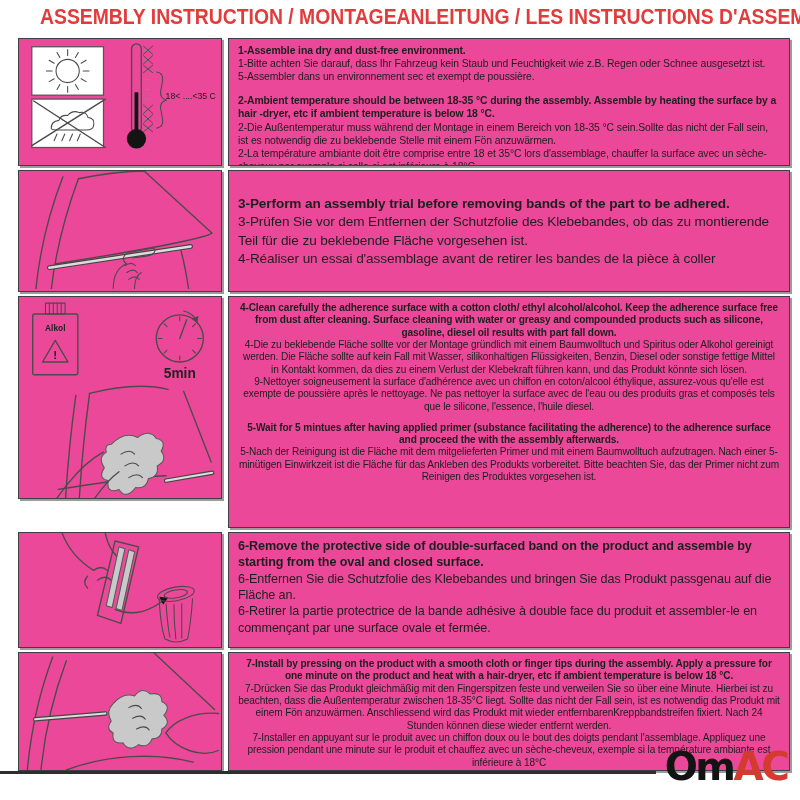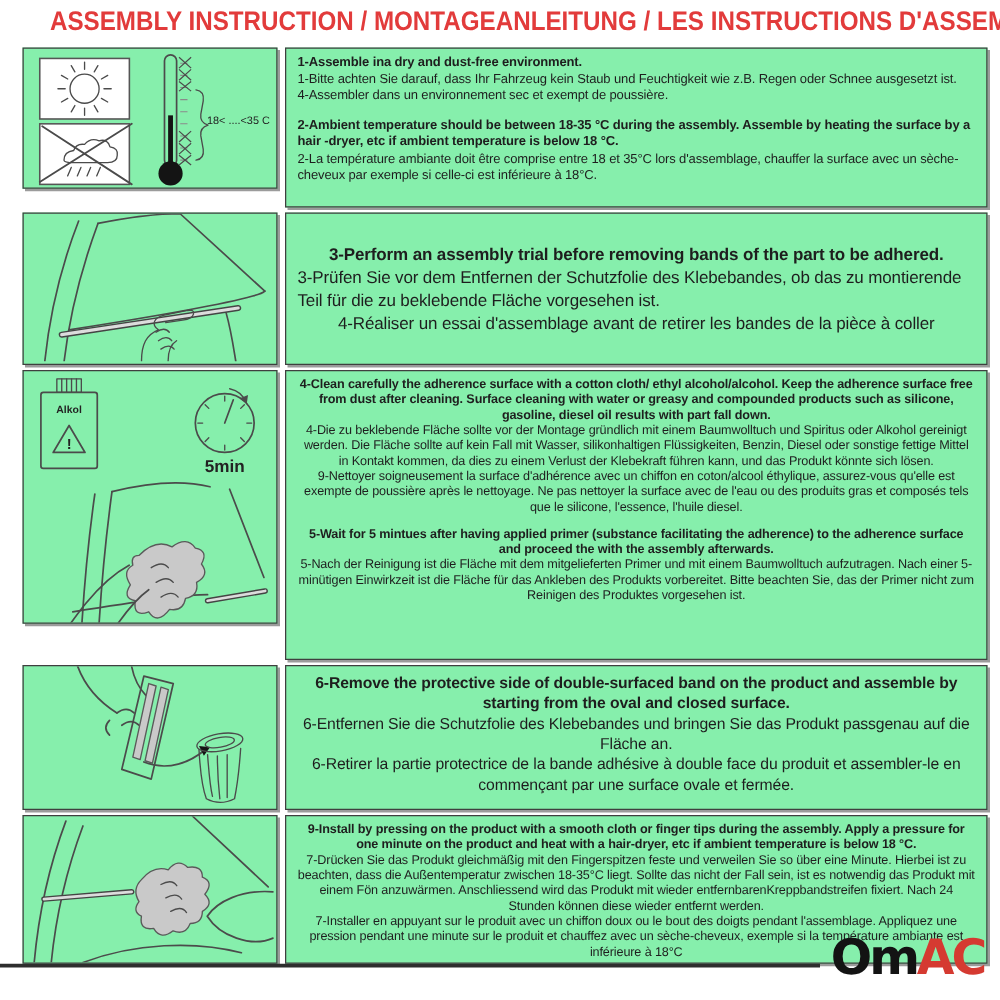--- a/index.html
+++ b/index.html
@@ -1,22 +1,22 @@
 <!DOCTYPE html>
 <html><head>
 <meta charset="utf-8">
 <style>
   html,body{margin:0;padding:0;background:#fff;}
   body{width:800px;height:800px;position:relative;font-family:"Liberation Sans",sans-serif;color:#1e1e1e;overflow:hidden;}
   .title{position:absolute;top:5px;left:0;width:800px;text-align:center;font-size:21.5px;font-weight:bold;color:#e23b3b;transform:scaleX(0.9);letter-spacing:0;white-space:nowrap;}
   .row{position:absolute;left:0;width:800px;}
-  .figbox,.textbox{position:absolute;background:#86efac;border:1.6px solid #3f3f3f;box-shadow:2px 2px 0 #9b9b9b;box-sizing:border-box;}
+  .figbox,.textbox{position:absolute;background:#ec4899;border:1.6px solid #3f3f3f;box-shadow:2px 2px 0 #9b9b9b;box-sizing:border-box;}
   .figbox{left:18px;width:204px;overflow:hidden;}
   .textbox{left:228px;width:562px;padding:5px 9px 4px 9px;overflow:hidden;}
-  .vcenter{display:flex;flex-direction:column;justify-content:center;align-items:center;}
+  .vcenter{display:flex;flex-direction:column;justify-content:center;}
   .t{margin:0;}
   .sm{font-size:10.4px;line-height:1.26;letter-spacing:-0.1px;}
   .xs{font-size:10.1px;line-height:1.22;letter-spacing:-0.1px;text-align:center;}
   .lg{font-size:13.6px;line-height:1.33;letter-spacing:-0.1px;}
   .md{font-size:12.6px;line-height:1.3;letter-spacing:-0.1px;}
   .b{font-weight:bold;}
   .gap{height:11px;}
   .gap-sm{height:9px;}
   svg{display:block;}
   .ln{fill:none;stroke:#4b4b4b;stroke-width:1.4;stroke-linecap:round;stroke-linejoin:round;}
@@ -29,21 +29,21 @@
   .logo{position:absolute;left:658px;top:744px;width:136px;text-align:center;font-family:"DejaVu Sans",sans-serif;font-weight:bold;font-size:39px;letter-spacing:-2.5px;white-space:nowrap;}
   .logo .lk{color:#131313;}
   .logo .lr{color:#d53a31;}
 </style>
 </head>
 <body>
 
 <div class="title">ASSEMBLY INSTRUCTION / MONTAGEANLEITUNG / LES INSTRUCTIONS D'ASSEMBLAGE</div>
 
 <div class="row" style="top:38px;height:128px;">
-  <div class="figbox" style="top:0;height:113px;">
+  <div class="figbox" style="top:0;height:128px;">
     <svg viewBox="0 0 204 128" width="200" height="124">
       <rect x="12" y="8" width="74" height="50" class="ob"></rect>
       <g class="ln2">
         <circle cx="49" cy="33" r="12"></circle>
         <path d="M65 33 L71 33 M62.9 41 L68.1 44 M57 46.9 L60 52.1 M49 49 L49 55 M41 46.9 L38 52.1 M35.1 41 L29.9 44 M33 33 L27 33 M35.1 25 L29.9 22 M41 19.1 L38 13.9 M49 17 L49 11 M57 19.1 L60 13.9 M62.9 25 L68.1 22"></path>
       </g>
       <rect x="12" y="62" width="74" height="50" class="ob"></rect>
       <g class="ln2">
         <path d="M32 92 q0 -7 8 -8 q2 -6 9 -5 q5 -6 12 -3 q7 -2 9 5 q7 1 6 7 q0 6 -8 6 l-28 0 q-8 0 -8 -2 z"></path>
         <path d="M38 98 L35 105 M46 98 L43 105 M54 98 L51 105 M62 98 L59 105"></path>
@@ -61,23 +61,24 @@
           <path d="M127 68 l10 9 M137 68 l-10 9 M127 78 l10 9 M137 78 l-10 9 M127 88 l10 8 M137 88 l-10 8"></path>
         </g>
         <path d="M141 34 q7 1 6 9 l-2 11 q-1 7 6 9 q-7 2 -6 9 l2 11 q1 8 -6 9" class="ln2"></path>
       </g>
       <text x="202" y="62" text-anchor="end" font-size="9" class="figtext">18&lt; ....&lt;35 C</text>
     </svg>
   </div>
   <div class="textbox" style="top:0;height:128px;">
     <p class="t sm b">1-Assemble ina dry and dust-free environment.</p>
     <p class="t sm">1-Bitte achten Sie darauf, dass Ihr Fahrzeug kein Staub und Feuchtigkeit wie z.B. Regen oder Schnee ausgesetzt ist.</p>
-    <p class="t sm">4-Assembler dans un environnement sec et exempt de poussière.</p>
+    <p class="t sm">5-Assembler dans un environnement sec et exempt de poussière.</p>
     <div class="gap"></div>
     <p class="t sm b">2-Ambient temperature should be between 18-35 °C  during the assembly. Assemble by heating the surface by a hair -dryer, etc if ambient temperature is below 18 °C.</p>
+    <p class="t sm">2-Die Außentemperatur muss während der Montage in einem Bereich von 18-35 °C  sein.Sollte das nicht der Fall sein, ist es notwendig die zu beklebende Stelle mit einem Fön anzuwärmen.</p>
     <p class="t sm">2-La température ambiante doit être comprise entre 18 et 35°C lors d'assemblage, chauffer la surface avec un sèche-cheveux par exemple si celle-ci est inférieure à 18°C.</p>
   </div>
 </div>
 
 <div class="row" style="top:170px;height:122px;">
   <div class="figbox" style="top:0;height:122px;">
     <svg viewBox="0 0 204 122" width="200" height="118">
       <g class="ln">
         <path d="M16 122 C 20 84 30 42 44 6"></path>
         <path d="M32 122 C 36 88 46 46 60 8"></path>
@@ -147,21 +148,21 @@
   <div class="textbox" style="top:0;height:232px;">
     <p class="t xs b">4-Clean carefully the adherence surface with a cotton cloth/ ethyl alcohol/alcohol. Keep the adherence surface free from dust after cleaning. Surface cleaning with water or greasy and compounded products such as silicone, gasoline, diesel oil results with part fall down.</p>
     <p class="t xs">4-Die zu beklebende Fläche sollte vor der Montage gründlich mit einem Baumwolltuch und Spiritus oder Alkohol gereinigt werden. Die Fläche sollte auf kein Fall mit Wasser, silikonhaltigen Flüssigkeiten, Benzin, Diesel oder sonstige fettige Mittel in Kontakt kommen, da dies zu einem Verlust der Klebekraft führen kann, und das Produkt könnte sich lösen.</p>
     <p class="t xs">9-Nettoyer soigneusement la surface d'adhérence avec un chiffon en coton/alcool éthylique, assurez-vous qu'elle est exempte de poussière après le nettoyage. Ne pas nettoyer la surface avec de l'eau ou des produits gras et composés tels que le silicone, l'essence, l'huile diesel.</p>
     <div class="gap-sm"></div>
     <p class="t xs b">5-Wait for 5 mintues after having applied primer (substance facilitating the adherence) to the adherence surface and proceed the with the assembly afterwards.</p>
     <p class="t xs">5-Nach der Reinigung ist die Fläche mit dem mitgelieferten Primer und mit einem Baumwolltuch aufzutragen. Nach einer 5-minütigen Einwirkzeit ist die Fläche für das Ankleben des Produkts vorbereitet. Bitte beachten Sie, das der Primer nicht zum Reinigen des Produktes vorgesehen ist.</p>
   </div>
 </div>
 
-<div class="row" style="top:532px;height:89px;text-align:center;">
+<div class="row" style="top:532px;height:89px;">
   <div class="figbox" style="top:0;height:116px;">
     <svg viewBox="0 0 204 114" width="200" height="112">
       <g class="ln">
         <path d="M44 0 C 50 16 60 28 76 38"></path>
         <path d="M88 0 C 90 10 94 18 100 24"></path>
         <path d="M76 38 q8 -6 14 0 M80 48 q8 -6 14 0 M70 44 q-6 6 0 12"></path>
       </g>
       <g>
         <path d="M98 8 L122 14 L104 92 L80 84 Z" class="ln"></path>
         <path d="M102 14 L108 16 L95 76 L89 74 Z" class="gry"></path>
@@ -200,21 +201,21 @@
         <path d="M16 68 L 88 62" stroke="#dcdcdc" stroke-width="2.2" stroke-linecap="round" fill="none"></path>
       </g>
       <g>
         <path d="M204 62 C 178 60 158 70 150 82 C 160 98 186 108 204 100" fill="#fff" class="ln"></path>
         <path d="M96 52 q10 -12 22 -8 q8 -10 16 -2 q12 -2 12 8 q10 4 2 14 q8 8 -2 14 q0 10 -10 10 q-4 10 -14 6 q-10 8 -16 -2 q-12 2 -10 -10 q-8 -4 -2 -12 q-6 -10 2 -18 z" class="gry"></path>
         <path d="M112 56 q9 -5 13 1 M116 67 q9 -5 13 1 M120 78 q9 -5 13 1" class="ln2"></path>
       </g>
     </svg>
   </div>
   <div class="textbox" style="top:0;height:119px;">
-    <p class="t xs b">9-Install by pressing on the product with a smooth cloth or finger tips during the assembly. Apply a pressure for one minute on the product and heat with a hair-dryer, etc if ambient temperature is below 18 °C.</p>
+    <p class="t xs b">7-Install by pressing on the product with a smooth cloth or finger tips during the assembly. Apply a pressure for one minute on the product and heat with a hair-dryer, etc if ambient temperature is below 18 °C.</p>
     <p class="t xs">7-Drücken Sie das Produkt gleichmäßig mit den Fingerspitzen feste und verweilen Sie so über eine Minute. Hierbei ist zu beachten, dass die Außentemperatur zwischen 18-35°C liegt. Sollte das nicht der Fall sein, ist es notwendig das Produkt mit einem Fön anzuwärmen. Anschliessend wird das Produkt mit wieder entfernbarenKreppbandstreifen fixiert. Nach 24 Stunden können diese wieder entfernt werden.</p>
     <p class="t xs">7-Installer en appuyant sur le produit avec un chiffon doux ou le bout des doigts pendant l'assemblage. Appliquez une pression pendant une minute sur le produit et chauffez avec un sèche-cheveux, exemple si la température ambiante est inférieure à 18°C</p>
   </div>
 </div>
 
 <div class="bottom-rule"></div>
 <div class="logo">
   <span class="lk">Om</span><span class="lr">AC</span>
 </div>
 

